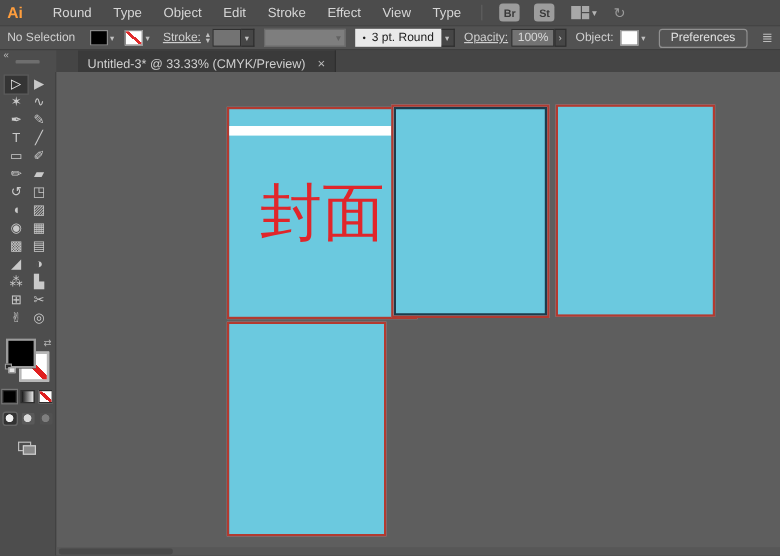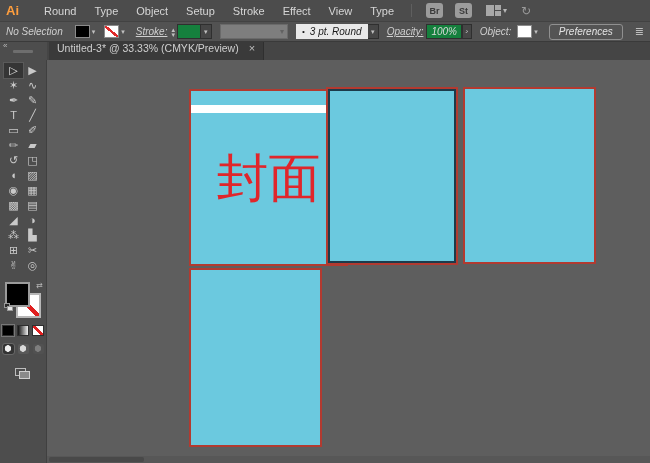--- a/index.html
+++ b/index.html
@@ -18,31 +18,31 @@
   .ws-icon { width:15px; height:11px; margin:0 2px 0 8px; position:relative; }
   .ws-icon i { position:absolute; background:#a8a8a8; }
   .ws-a { left:0; top:0; width:8px; height:11px; }
   .ws-b { left:9px; top:0; width:6px; height:5px; }
   .ws-c { left:9px; top:6px; width:6px; height:5px; }
   .chev { color:#b5b5b5; font-size:8px; }
   .sync-icon { color:#9a9a9a; font-size:12px; margin-left:14px; }
 
   
   .controlbar { height:20px; background:#525252; border-bottom:1px solid #3a3a3a;
-                display:flex; align-items:center; padding:0 6px; flex:none; color:#d2d2d2; font-size:10px;font-style:italic; }
+                display:flex; align-items:center; padding:0 6px; flex:none; color:#d2d2d2; font-size:10px; }
   .cb-label { color:#cfcfcf; white-space:nowrap; }
   .cb-link { text-decoration:underline; }
   .swatch { width:15px; height:13px; border:1px solid #8b8b8b; flex:none; }
   .fill-black { background:#000; margin-left:12px; }
   .none-sw { background:#fff; position:relative; overflow:hidden; }
   .none-sw::after { content:""; position:absolute; inset:0;
       background:linear-gradient(to top right, transparent 43%, #e02b2b 43%, #e02b2b 57%, transparent 57%); }
   .sw-chev { color:#c0c0c0; font-size:7px; padding:0 3px 0 2px; }
   .stepper { display:flex; flex-direction:column; line-height:5px; font-size:7px; color:#c0c0c0; margin:0 2px 0 4px; }
-  .dk-field { background:#15803d; border:1px solid #2f2f2f; height:15px; display:flex; align-items:center;
+  .dk-field { background:#737373; border:1px solid #2f2f2f; height:15px; display:flex; align-items:center;
               color:#d8d8d8; padding:0 4px; }
   .weight-field { width:26px; }
   .dd-btn { background:#464646; border:1px solid #2f2f2f; border-left:none; height:15px; width:13px;
             display:flex; align-items:center; justify-content:center; color:#c0c0c0; font-size:7px; }
   .profile-dd { width:80px; height:15px; background:#7e7e7e; border:1px solid #6a6a6a; margin-left:8px;
                 display:flex; align-items:center; justify-content:flex-end; }
   .profile-dd .chev { color:#626262; padding-right:3px; }
   .brush-dd { height:15px; background:#e9e9e9; color:#1a1a1a; display:flex; align-items:center;
               padding:0 6px; margin-left:8px; white-space:nowrap; }
   .brush-bullet { font-size:8px; margin-right:5px; }
@@ -52,22 +52,22 @@
   .cb-btn { height:16px; background:#545454; border:1px solid #909090; border-radius:3px; color:#e2e2e2;
             font-size:10px; padding:0 9px; display:flex; align-items:center; white-space:nowrap; }
   .align-icon { color:#bdbdbd; font-size:11px; margin-left:12px; }
   .gap6{margin-left:6px;} .gap8{margin-left:8px;} .gap10{margin-left:10px;}
 
   
   .tabrow { height:18px; display:flex; flex:none; background:#454545; }
   .panel-head { width:47px; height:18px; background:#4d4d4d; position:relative; flex:none; }
   .collapse { position:absolute; left:3px; top:-1px; color:#b9b9b9; font-size:8px; }
   .drag-bar { position:absolute; left:13px; top:8px; width:20px; height:3px; background:#6e6e6e; border-radius:1px; }
-  .doc-tab { background:#3a3a3a; color:#cfcfcf; font-size:10.5px; display:flex; align-items:flex-start;
-             padding:0 8px; margin-left:2px; border-right:1px solid #2f2f2f; }
+  .doc-tab { background:#3a3a3a; color:#cfcfcf; font-size:10.5px; display:flex; align-items:flex-end;
+             padding:0 8px; margin-left:18px; border-right:1px solid #2f2f2f; }
   .tab-close { margin-left:10px; color:#bdbdbd; font-size:11px; }
 
   
   .content { flex:1; display:flex; min-height:0; }
   .toolbar { width:47px; background:#4d4d4d; border-right:1px solid #404040; flex:none;
              display:flex; flex-direction:column; align-items:center; padding-top:3px; }
   .tools { display:grid; grid-template-columns:19px 19px; }
   .tool { height:15px; display:flex; align-items:center; justify-content:center;
           color:#c9c9c9; font-size:11px; line-height:15px; }
   .tool.sel { background:#353535; outline:1px solid #5a5a5a; color:#e8e8e8; }
@@ -120,21 +120,21 @@
 </head>
 <body>
 
 <div class="app">
 
   <div class="menubar">
     <span class="ai-logo">Ai</span>
     <span class="menu-item">Round</span>
     <span class="menu-item">Type</span>
     <span class="menu-item">Object</span>
-    <span class="menu-item">Setup</span>
+    <span class="menu-item">Edit</span>
     <span class="menu-item">Stroke</span>
     <span class="menu-item">Effect</span>
     <span class="menu-item">View</span>
     <span class="menu-item">Type</span>
     <span class="mb-sep"></span>
     <span class="sq-btn">Br</span>
     <span class="sq-btn">St</span>
     <span class="ws-icon">
         <i class="ws-a"></i>
         <i class="ws-b"></i>

